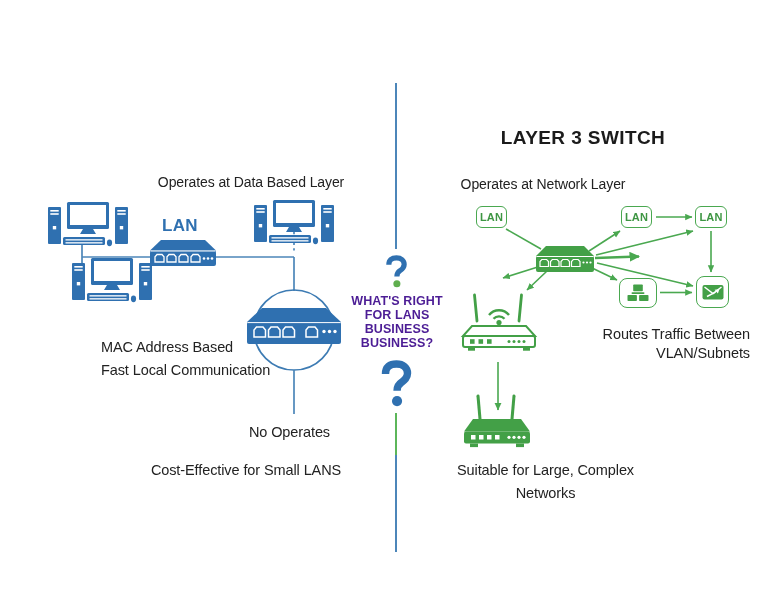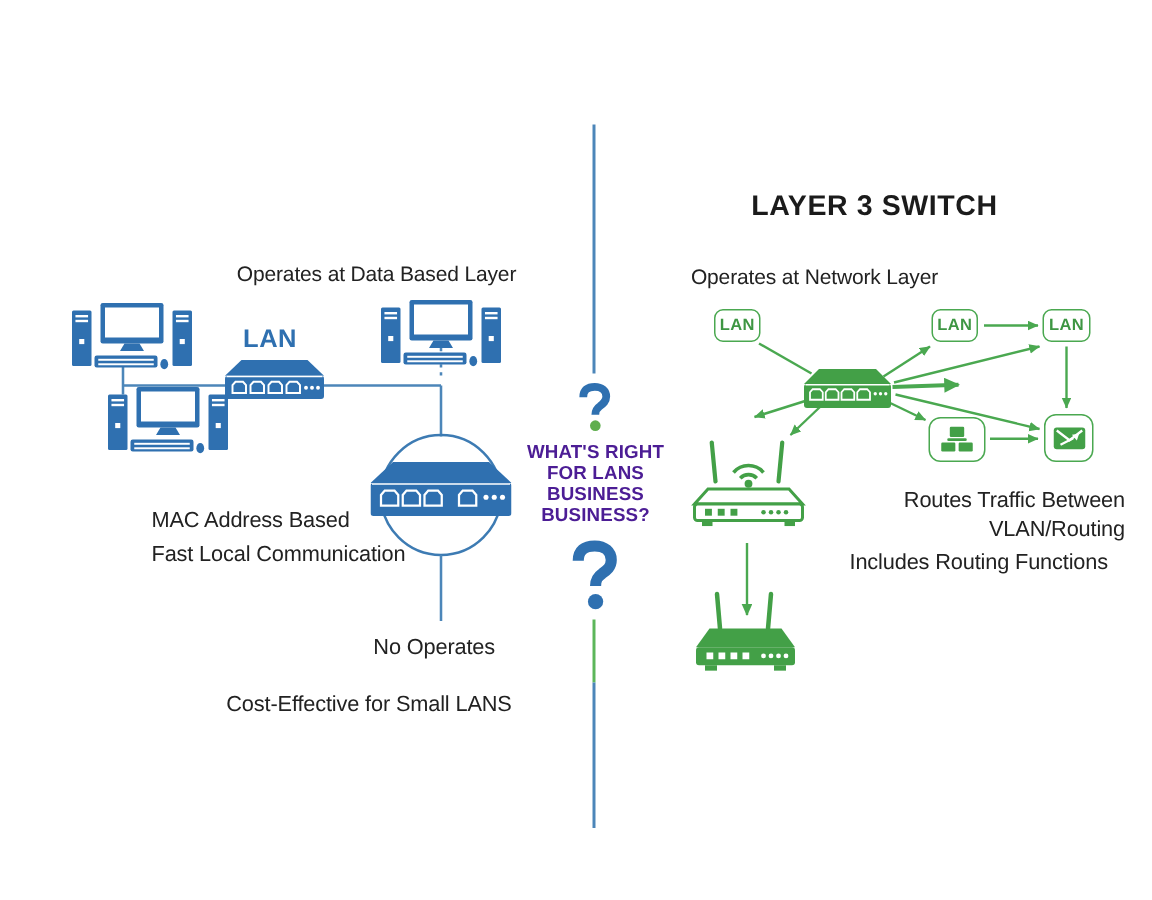--- a/index.html
+++ b/index.html
@@ -284,17 +284,17 @@
         <rect x="31" y="41" width="4.5" height="4.5"></rect>
       <circle cx="45" cy="43.3" r="1.6"></circle>
         <circle cx="50" cy="43.3" r="1.6"></circle>
         <circle cx="55" cy="43.3" r="1.6"></circle>
         <circle cx="60" cy="43.3" r="1.6"></circle>
     </g>
   </svg>
 
   <div class="abs txt feature" style="left:550px;top:325px;width:200px;text-align:right;line-height:19px;">
     <div>Routes Traffic Between</div>
-    <div>VLAN/Routing</div>
-  </div>
-  <div class="abs txt feature" style="left:550px;top:364px;width:205px;text-align:center;">Includes Routing Functions</div>
+    <div>VLAN/Subnets</div>
+  </div>
+  <div class="abs txt feature" style="left:438px;top:459px;width:215px;text-align:center;">Suitable for Large, Complex Networks</div>
 
 </div>
 
 </body></html>

